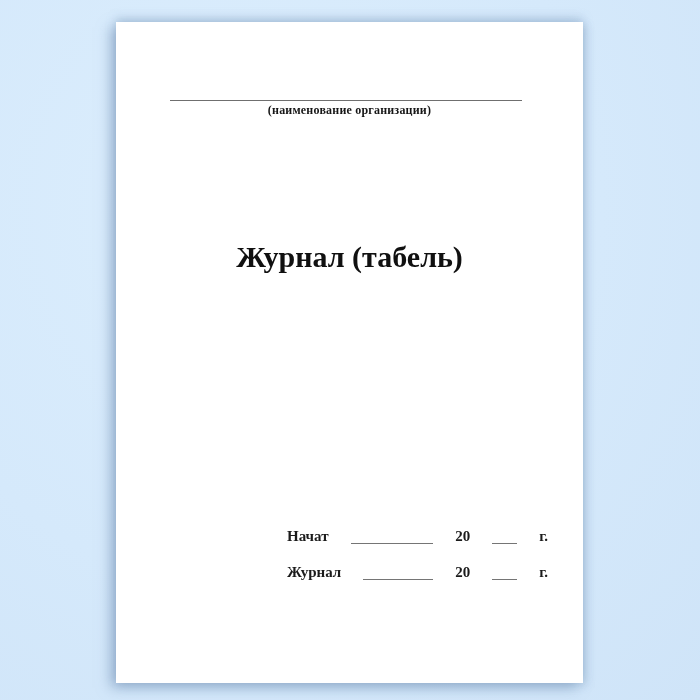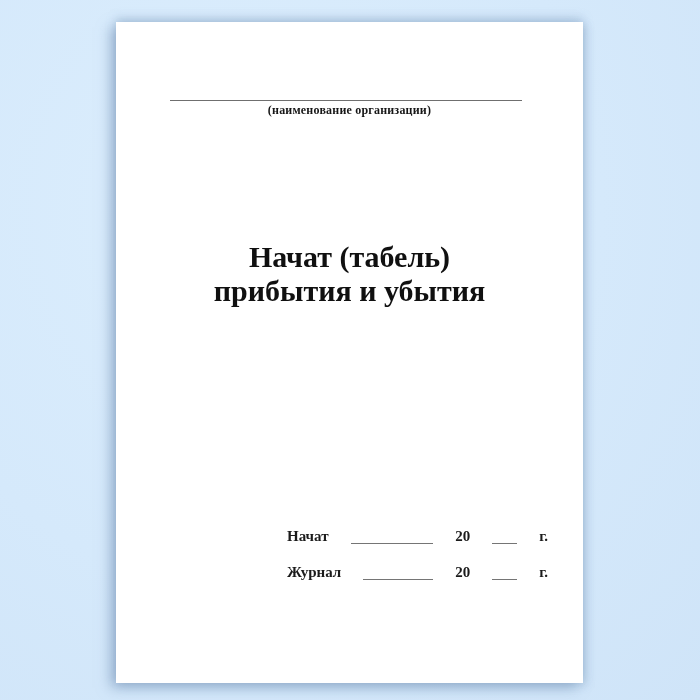--- a/index.html
+++ b/index.html
@@ -94,22 +94,21 @@
 </style>
 </head>
 <body>
 
 <div class="paper">
 
   <div class="org-blank"></div>
   <div class="org-caption">(наименование организации)</div>
 
   <div class="doc-title">
-    <span>Начат (табель)</span>
-    <span>прибытия и убытия</span>
+    <span>Журнал (табель)</span>
   </div>
 
   <div class="fill-row started">
     <span class="fill-label">Начат</span>
     <span class="blank-line long"></span>
     <span class="century">20</span>
     <span class="blank-line short"></span>
     <span class="year-suffix">г.</span>
   </div>
 

